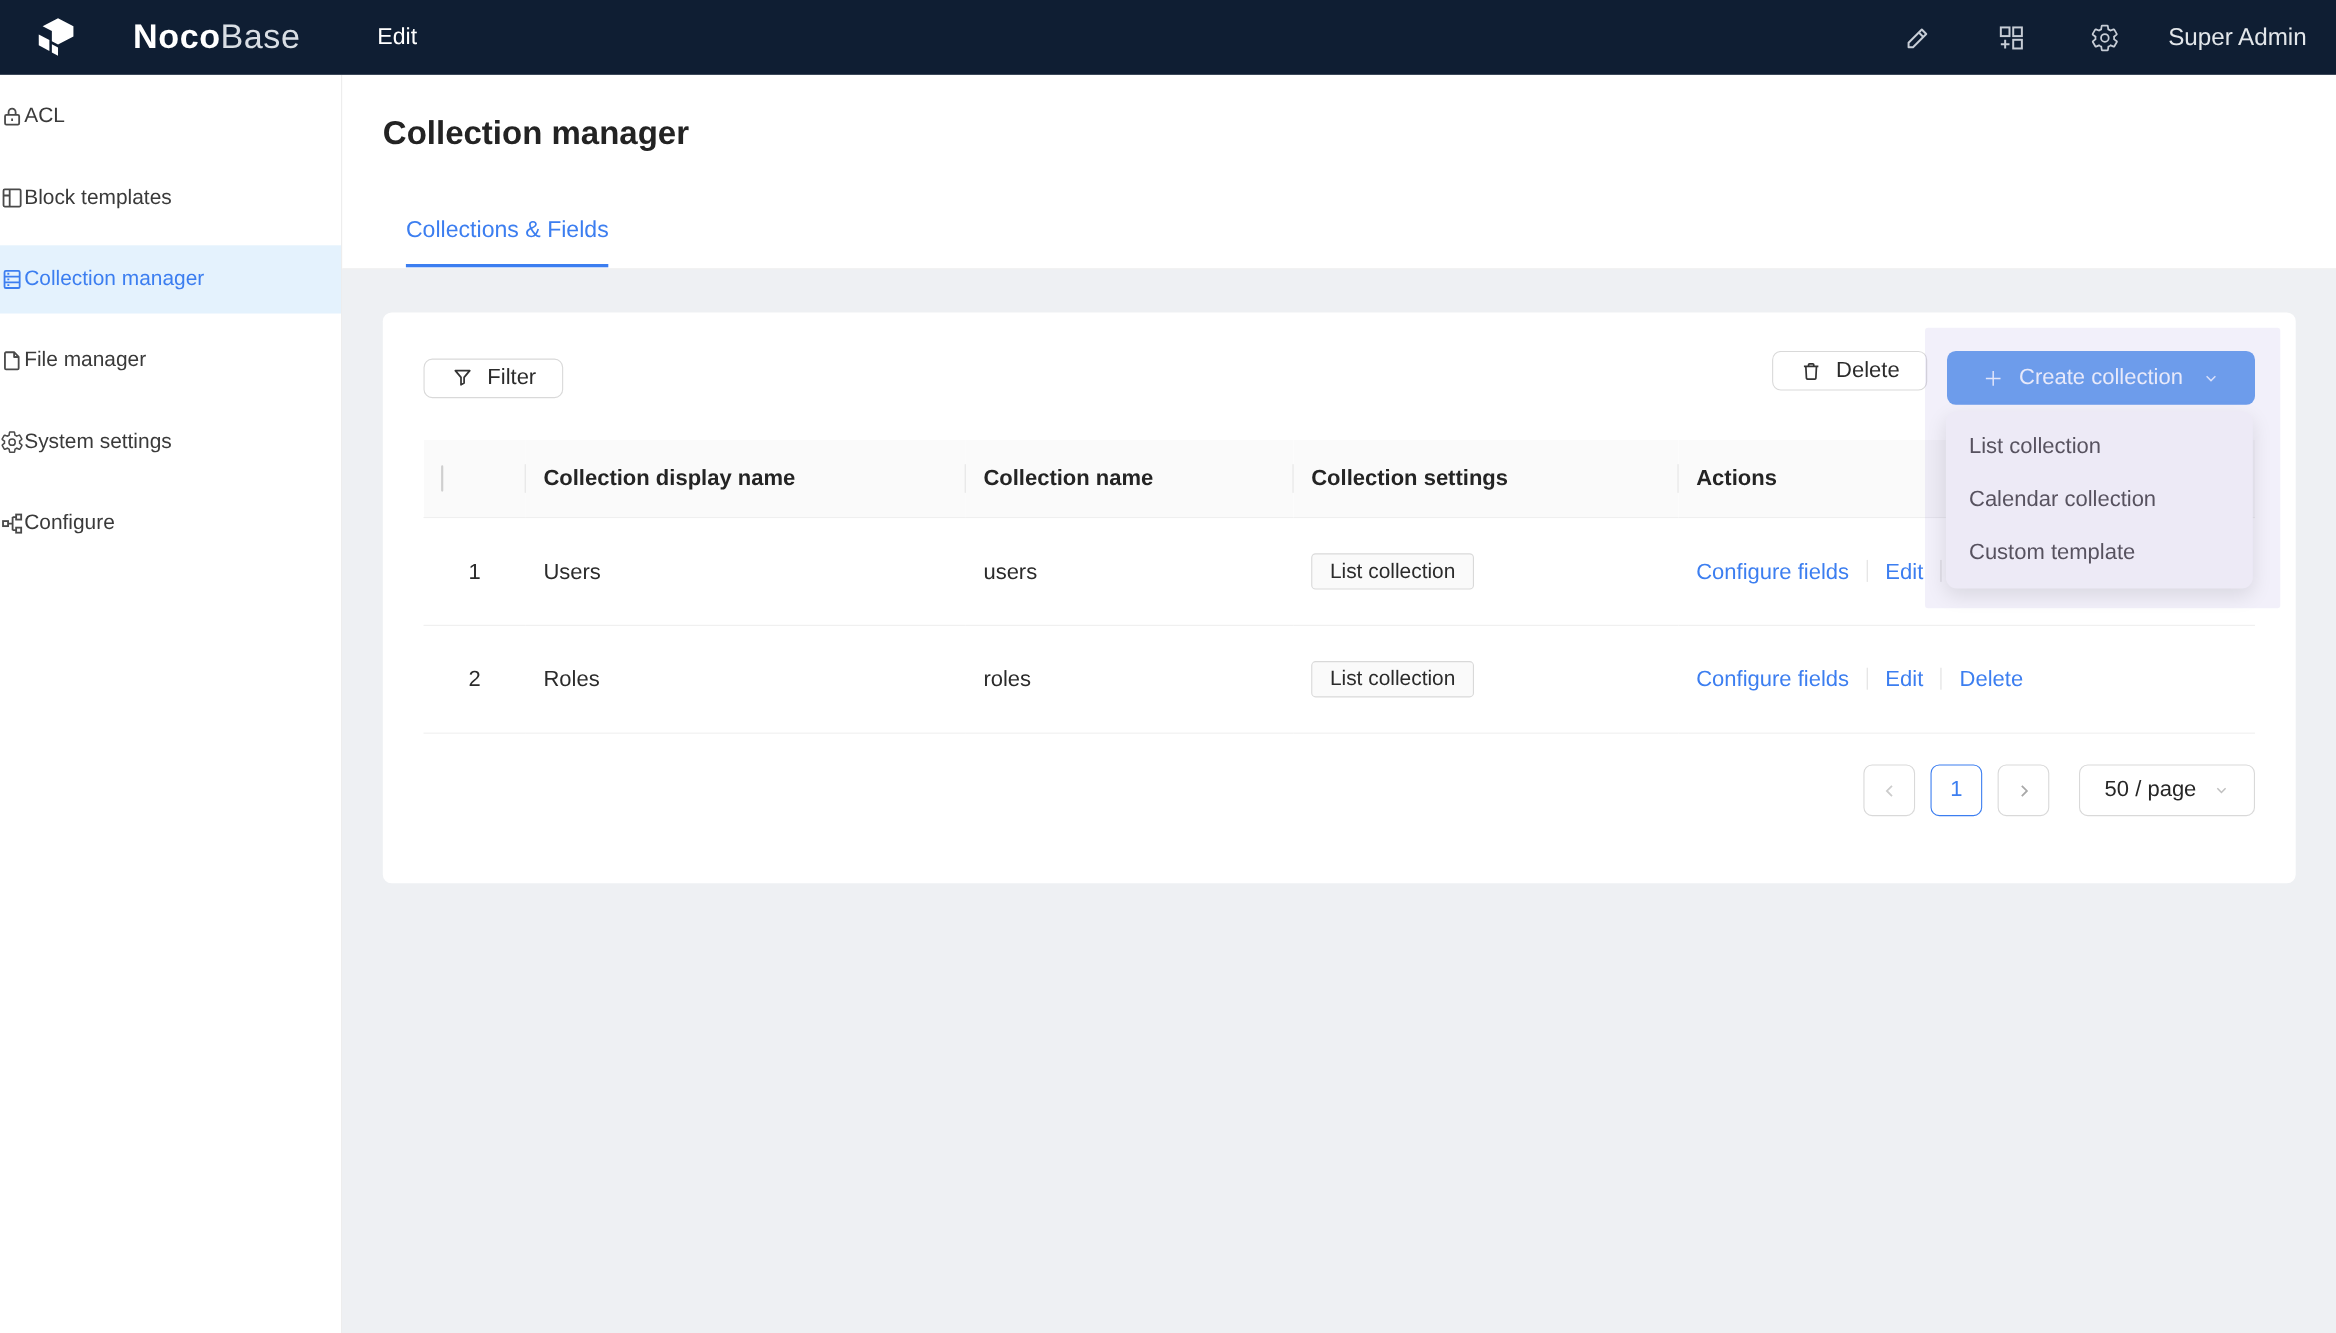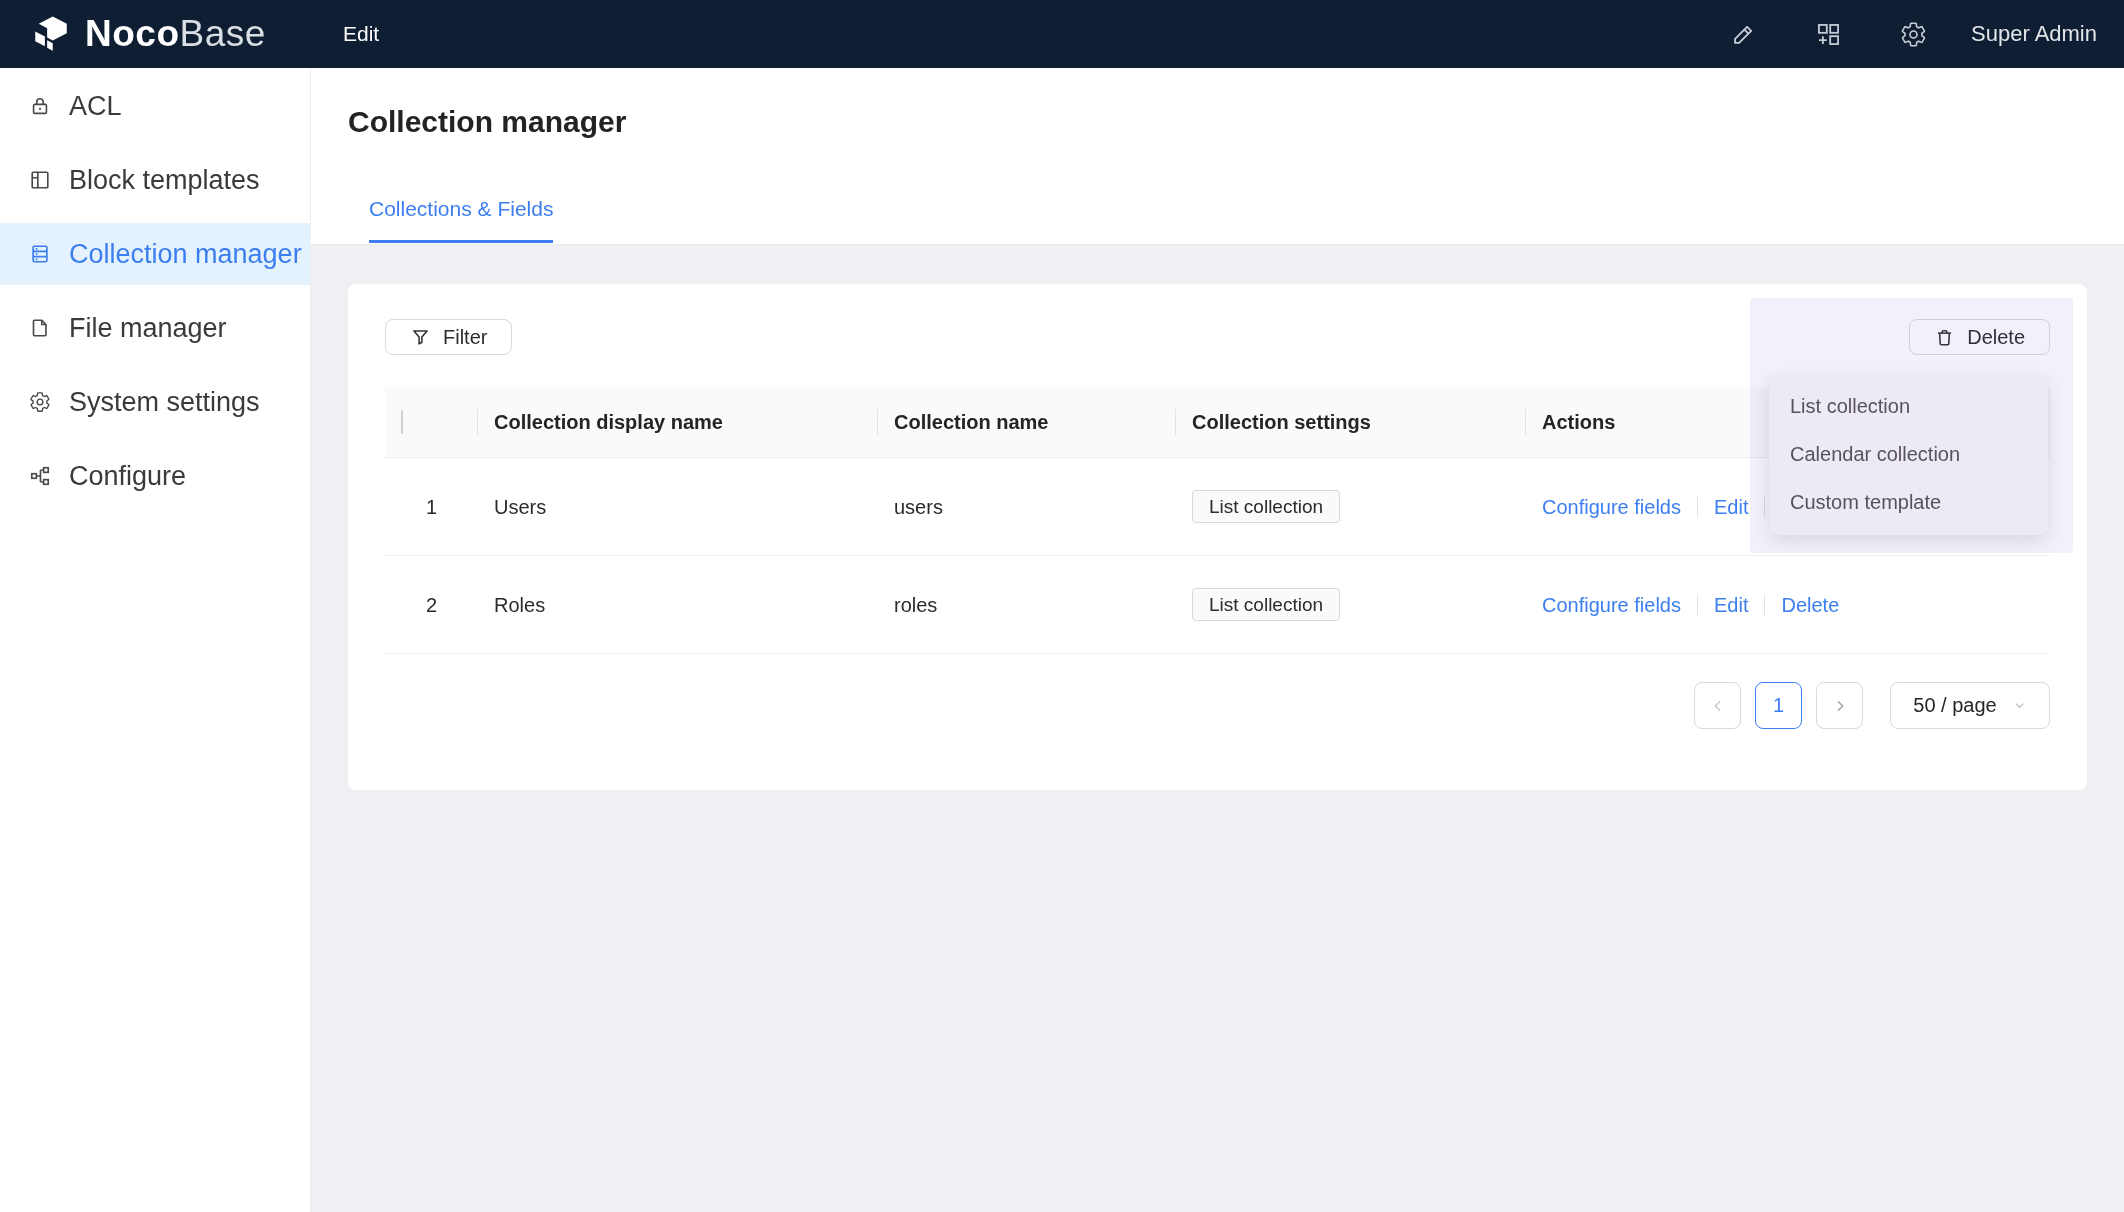--- a/index.html
+++ b/index.html
@@ -11,37 +11,37 @@
     color:#2b2b2b;
   }
   svg { display:block; }
 
   
   .app-header {
     position:absolute; top:0; left:0; right:0; height:68px;
     background:#0f1e33; display:flex; align-items:center; z-index:20;
   }
   .logo { display:flex; align-items:center; gap:13px; width:313px; padding-left:30px; cursor:pointer; }
-  .logo-text { font-size:37px; letter-spacing:.5px; white-space:nowrap; }
+  .logo-text { font-size:31px; letter-spacing:.5px; white-space:nowrap;margin-left:36px; }
   .brand-bold { color:#ffffff; font-weight:800; }
   .brand-light { color:#d9dee4; font-weight:300; }
   .hnav { display:flex; align-items:center; height:100%; }
   .hnav-item { color:#ffffff; font-size:21px; padding:0 30px; height:100%; display:flex; align-items:center; cursor:pointer; }
   .header-right { margin-left:auto; display:flex; align-items:center; padding-right:27px; }
   .hicon { width:27px; height:27px; color:#c7cdd6; margin-left:58px; cursor:pointer; }
   .user-name { color:#e2e6ea; font-size:22px; margin-left:44px; cursor:pointer;text-align:right; }
 
   
   .sidebar {
     position:absolute; top:68px; left:0; bottom:0; width:311px;
     background:#ffffff; border-right:1px solid #ededed; padding-top:7px; z-index:10;
   }
   .side-item {
-    height:62px; margin-bottom:12px; display:flex; align-items:center; gap:18px;
-    padding-left:29px; font-size:27px; color:#3a3a3a; cursor:pointer;
+    height:62px; margin-bottom:12px; display:flex; align-items:center; 
+    font-size:19px; color:#3a3a3a; cursor:pointer;
   }
   .side-item .sicon { width:22px; height:22px; color:#4a4a4a; flex:none; }
   .side-item.active { background:#e4f2fd; color:#3c7ef0; }
   .side-item.active .sicon { color:#3c7ef0; }
 
   
   .main { position:absolute; top:68px; left:311px; right:0; bottom:0; }
   .page-head { background:#ffffff; padding:36px 37px 0; height:177px; border-bottom:1px solid #eaeaea; }
   .page-title { font-size:30px; line-height:36px; font-weight:700; color:#232323; }
   .tabs { margin-top:56px; }
@@ -256,20 +256,33 @@
         <div class="toolbar-right">
           <button class="btn">
             <span class="bicon">
               <svg viewBox="0 0 24 24" fill="none" stroke="currentColor" stroke-width="1.8" stroke-linejoin="round">
                 <path d="M4.5 7 h15"></path>
                 <path d="M9.3 7 V5.3 a1 1 0 0 1 1-1 h3.4 a1 1 0 0 1 1 1 V7"></path>
                 <path d="M6.5 7 l.6 12.2 a1.1 1.1 0 0 0 1.1 1 h7.6 a1.1 1.1 0 0 0 1.1-1 L17.5 7"></path>
               </svg>
             </span>
             <span>Delete</span>
+          </button>
+          <button class="btn btn-primary">
+            <span class="bicon">
+              <svg viewBox="0 0 24 24" fill="none" stroke="currentColor" stroke-width="1.6">
+                <path d="M12 4 v16 M4 12 h16"></path>
+              </svg>
+            </span>
+            <span>Create collection</span>
+            <span class="chev">
+              <svg viewBox="0 0 24 24" fill="none" stroke="currentColor" stroke-width="2">
+                <path d="M6 9 l6 6 6-6"></path>
+              </svg>
+            </span>
           </button>
         </div>
       </div>
 
       <table class="grid">
         <thead>
           <tr>
             <th class="col-sel sep">
               <span class="checkbox"></span>
             </th>

